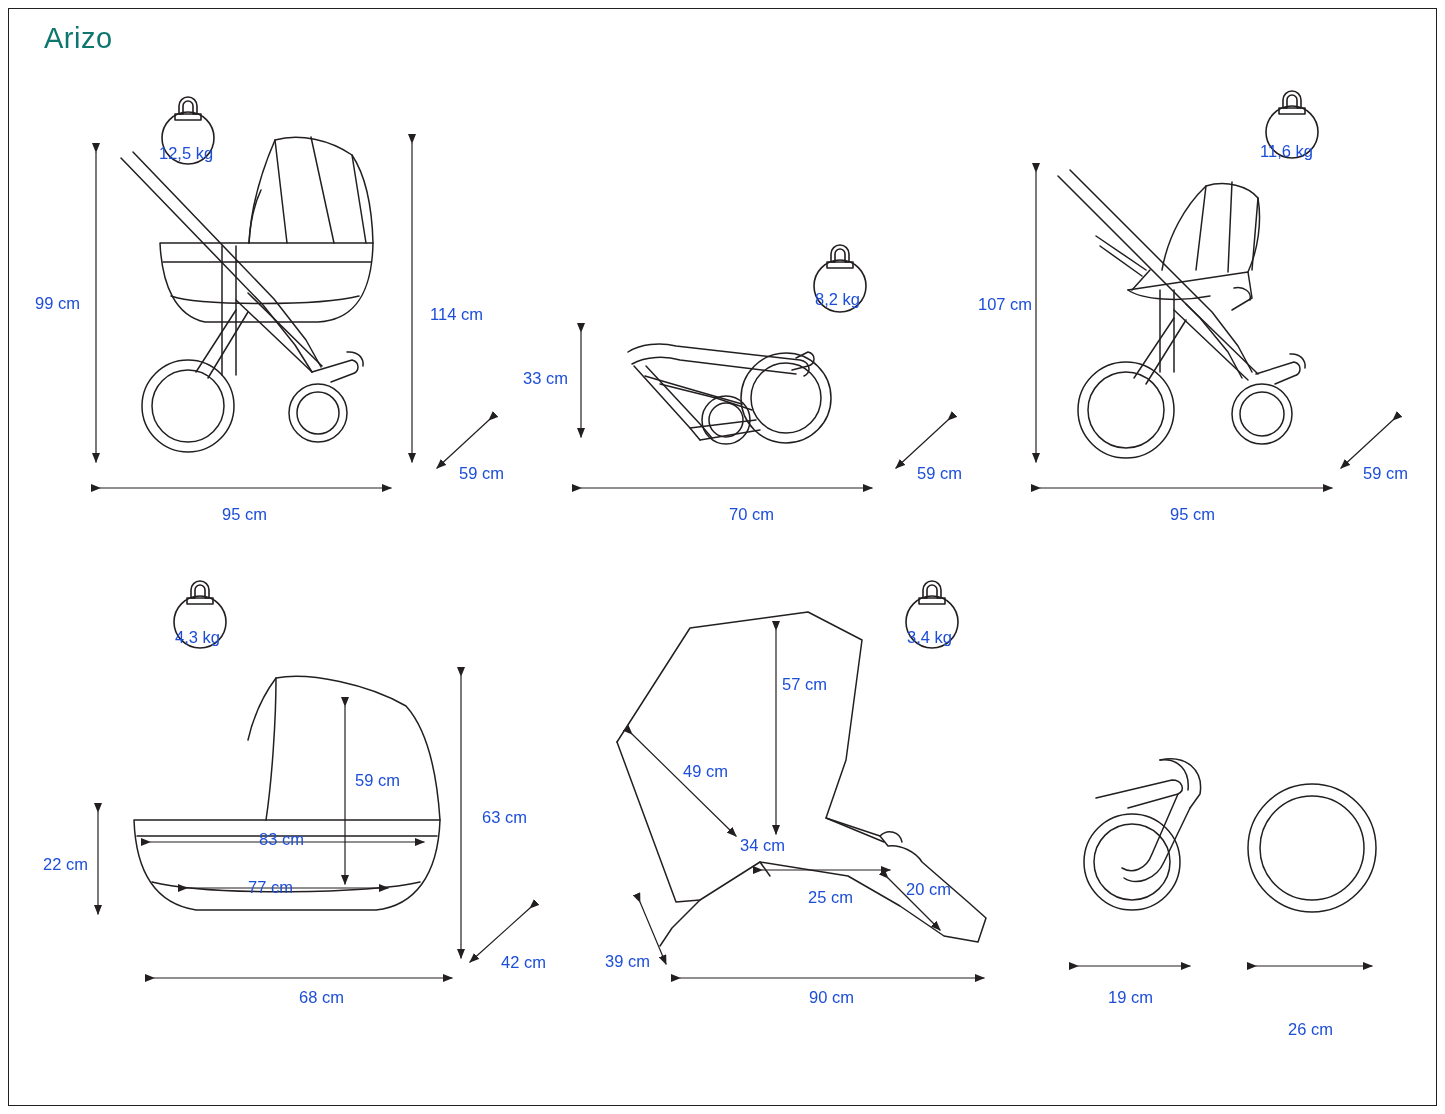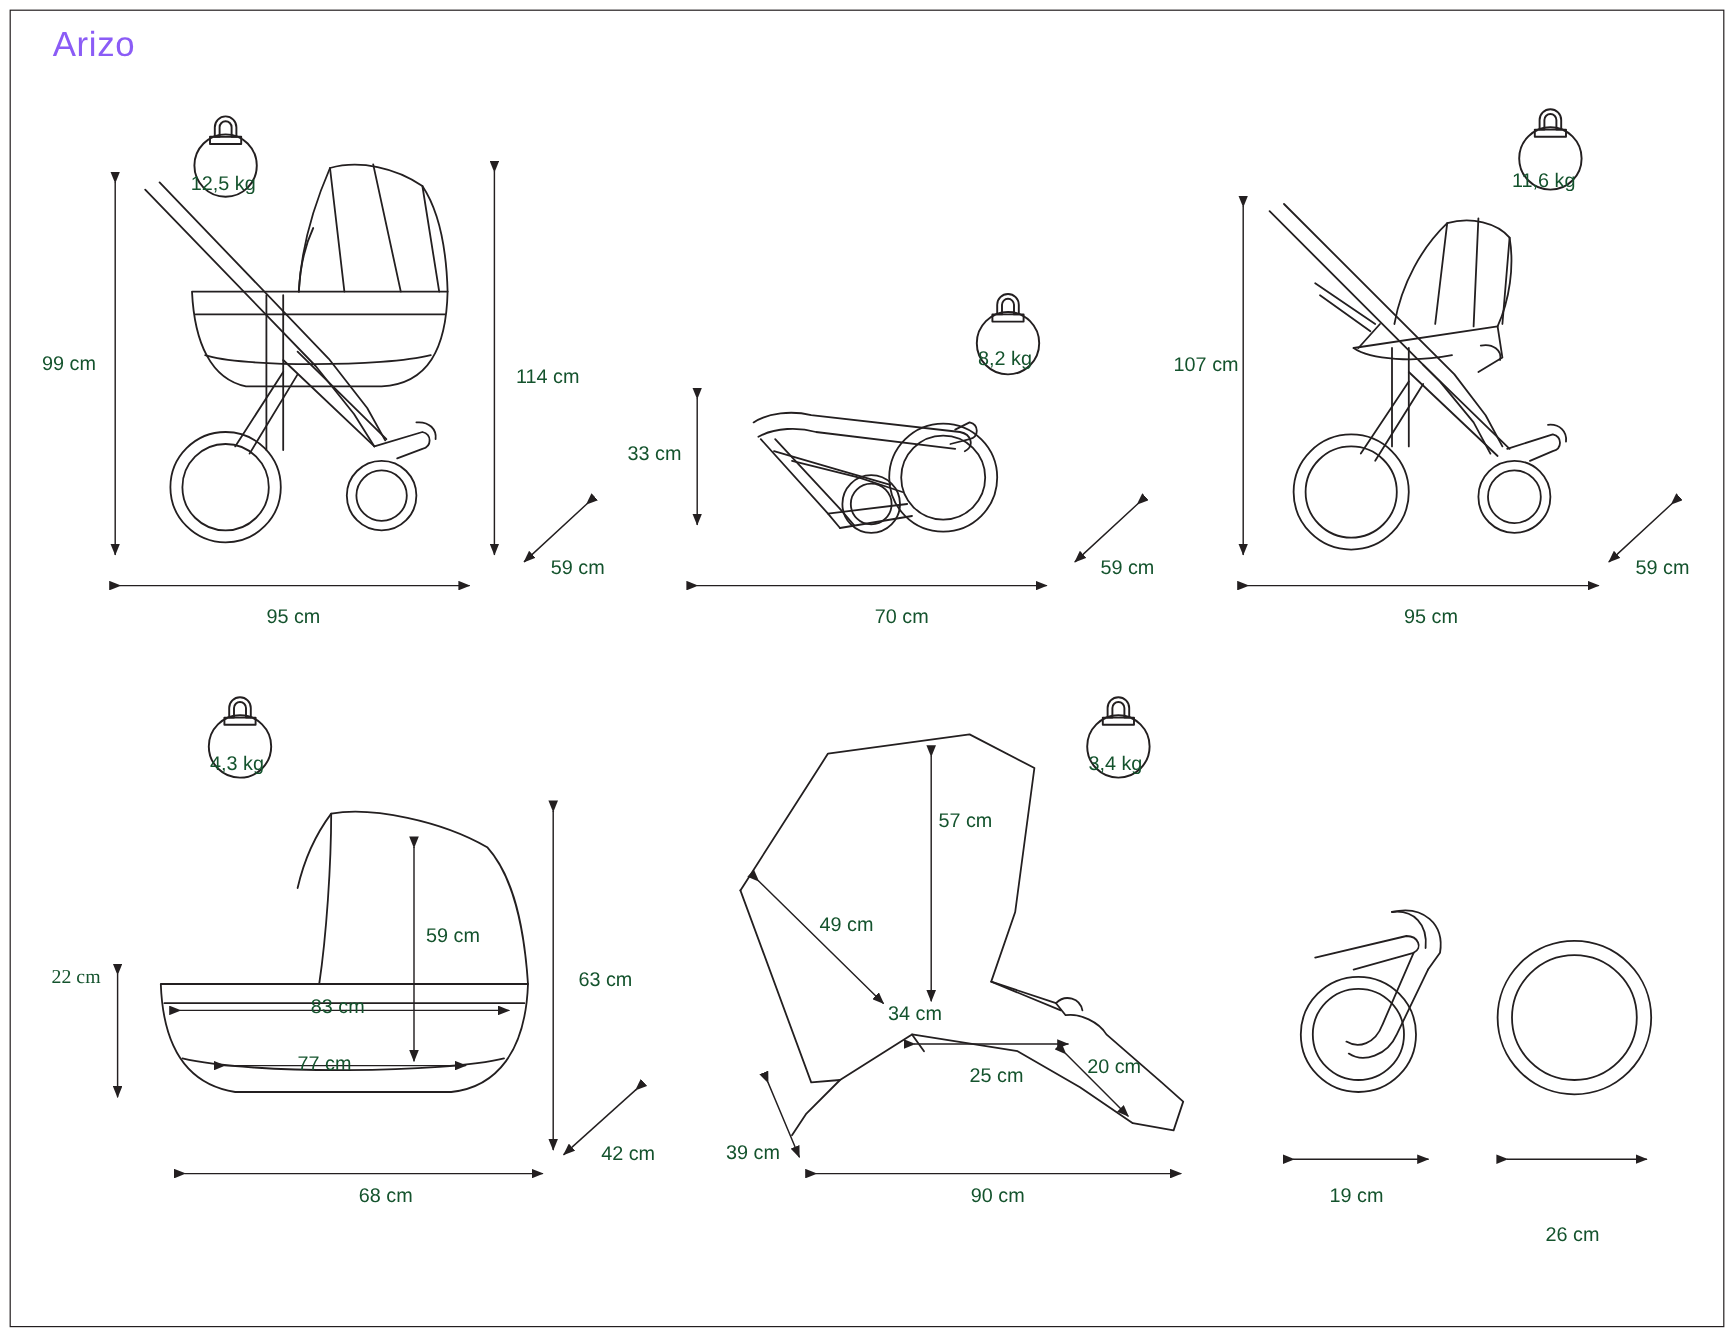--- a/index.html
+++ b/index.html
@@ -26,31 +26,31 @@
     height: 1098px;
     border: 1px solid #231f20;
     box-sizing: border-box;
   }
   #title {
     position: absolute;
     left: 44px;
     top: 22px;
     font-size: 29px;
     letter-spacing: 0.5px;
-    color: #8b5cf6;
+    color: #0f766e;
   }
   svg.diagram {
     position: absolute;
     left: 0;
     top: 0;
   }
   .lbl {
     position: absolute;
     font-size: 16.5px;
-    color: #14532d;
+    color: #1d4ed8;
     white-space: nowrap;
   }
 </style>
 </head>
 <body>
 
 <div id="page">
 
   <div id="frame"></div>
 
@@ -253,21 +253,21 @@
   <div class="lbl" style="left:523px; top:369px;">33 cm</div>
   <div class="lbl" style="left:917px; top:464px;">59 cm</div>
   <div class="lbl" style="left:729px; top:505px;">70 cm</div>
 
   <div class="lbl" style="left:978px;  top:295px;">107 cm</div>
   <div class="lbl" style="left:1363px; top:464px;">59 cm</div>
   <div class="lbl" style="left:1170px; top:505px;">95 cm</div>
 
   <div class="lbl" style="left:355px; top:771px;">59 cm</div>
   <div class="lbl" style="left:482px; top:808px;">63 cm</div>
-  <div class="lbl" style="left:43px;  top:804px;font-family:Liberation Serif, serif;">22 cm</div>
+  <div class="lbl" style="left:43px;  top:855px;">22 cm</div>
   <div class="lbl" style="left:235px; top:830px;margin-left:24px;">83 cm</div>
   <div class="lbl" style="left:248px; top:878px;">77 cm</div>
   <div class="lbl" style="left:299px; top:988px;">68 cm</div>
   <div class="lbl" style="left:501px; top:953px;">42 cm</div>
 
   <div class="lbl" style="left:782px; top:675px;">57 cm</div>
   <div class="lbl" style="left:683px; top:762px;">49 cm</div>
   <div class="lbl" style="left:740px; top:836px;">34 cm</div>
   <div class="lbl" style="left:808px; top:888px;">25 cm</div>
   <div class="lbl" style="left:906px; top:880px;">20 cm</div>

